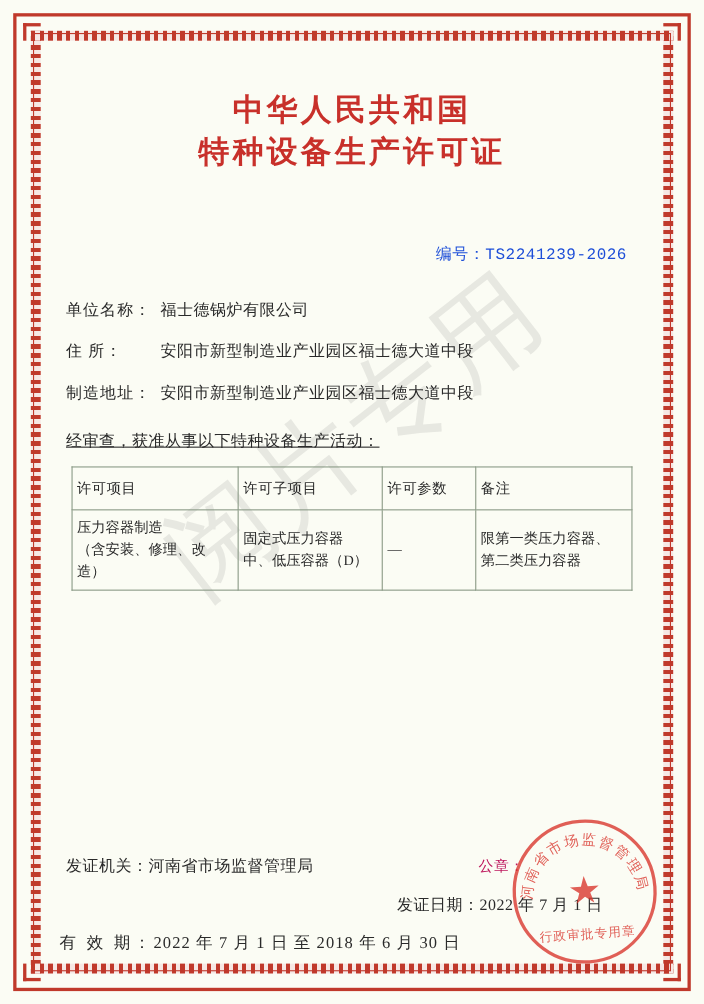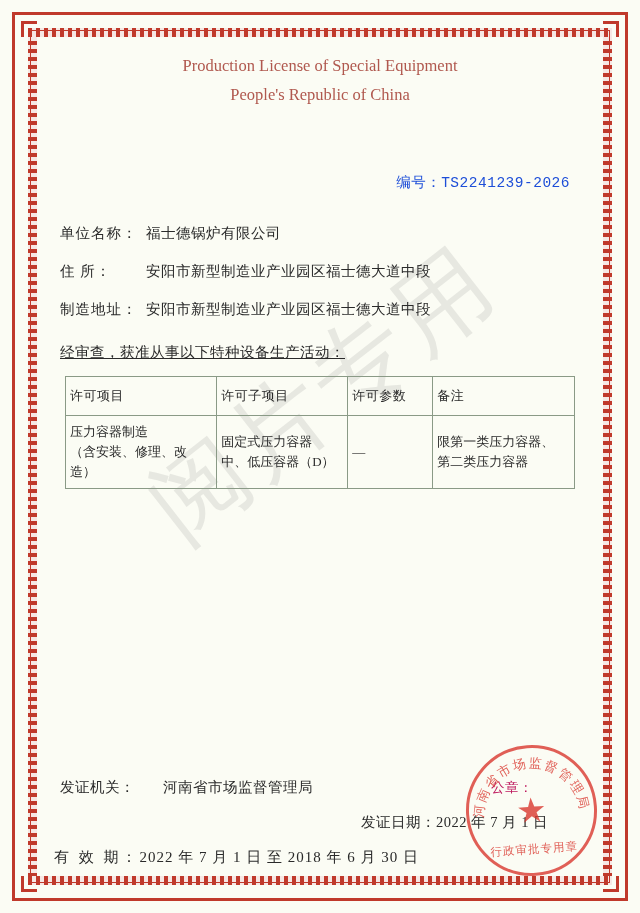--- a/index.html
+++ b/index.html
@@ -178,21 +178,20 @@
     right: 0;
     bottom: 0;
   }
   .issuer-row {
     display: flex;
     align-items: flex-end;
     padding-left: 20px;
     font-size: 14.5px;
     color: #2a2a2a;
     letter-spacing: 0.5px;
-    gap: 28px;
   }
   .issuer-text { }
   .seal-label {
     margin-left: 150px;
     color: #be185d;
     font-size: 13.5px;
   }
   .issue-date {
     margin-top: 16px;
     text-align: right;
@@ -278,25 +277,25 @@
   <div class="border-inner"></div>
   <div class="corner tl"></div>
   <div class="corner tr"></div>
   <div class="corner bl"></div>
   <div class="corner br"></div>
 
   <div class="watermark">阅片专用</div>
 
   <div class="content">
 
-
-    <div class="title-en">
-      <div>Production License of Special Equipment</div>
-      <div>People's Republic of China</div>
-    </div>
+    <div class="title-cn">
+      <span>中华人民共和国</span>
+      <span class="line2">特种设备生产许可证</span>
+    </div>
+
 
     <div class="cert-number">
       <span>编号：</span><span class="numval">TS2241239-2026</span>
     </div>
 
     <div class="fields">
       <div class="field-row">
         <div class="field-label">单位名称：</div>
         <div class="field-value">福士德锅炉有限公司</div>
       </div>

